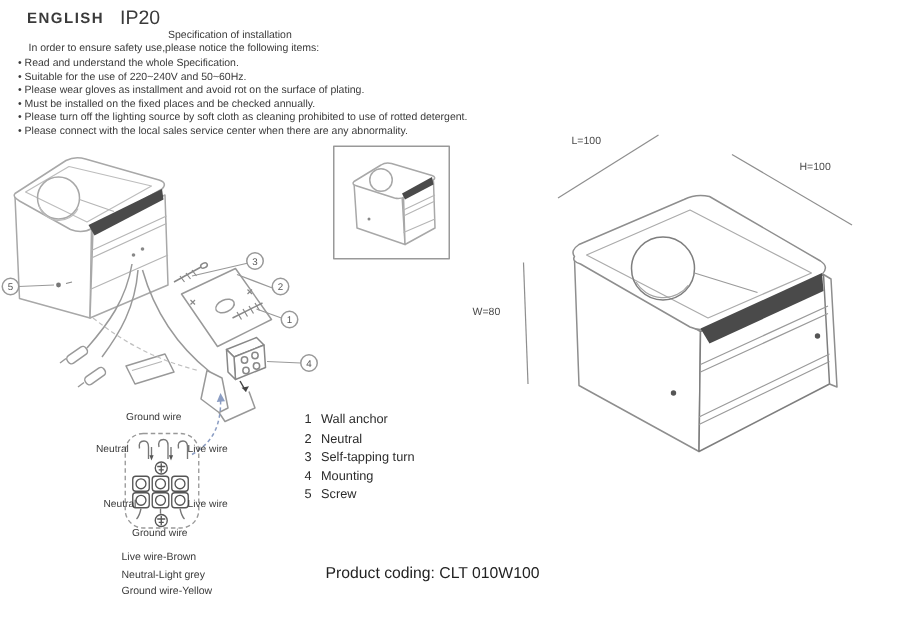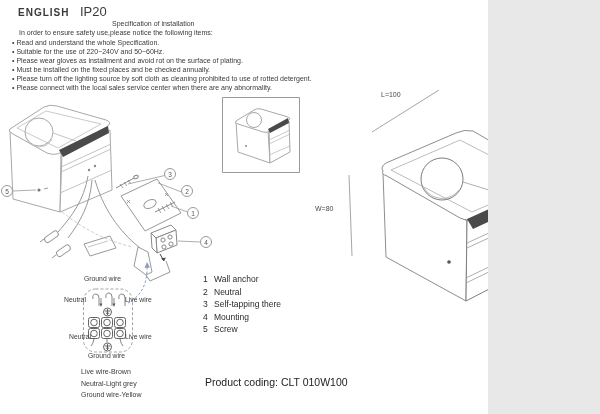--- a/index.html
+++ b/index.html
@@ -1,31 +1,31 @@
 <!DOCTYPE html>
 <html><head>
 <meta charset="utf-8">
 <style>
   html,body{margin:0;padding:0;background:#e8e8e8;}
-  #page{position:relative;width:488px;height:414px;background:#ffffff;overflow:hidden;
+  #page{position:relative;width:600px;height:414px;background:#ffffff;overflow:hidden;
         font-family:"Liberation Sans", sans-serif;color:#333;}
   .abs{position:absolute;white-space:nowrap;}
   .hdr-lang{left:18px;top:7px;font-size:10px;font-weight:700;letter-spacing:1px;color:#3a3a3a;}
   .hdr-ip{left:80px;top:4px;font-size:13px;font-weight:400;color:#3a3a3a;}
   .spec-title{left:112px;top:20px;font-size:7px;color:#3a3a3a;}
   .intro{left:19px;top:29px;font-size:7px;color:#3a3a3a;}
   .instructions{left:12px;top:38px;font-size:7px;line-height:9px;color:#3a3a3a;}
   .instructions div::before{content:"• ";}
   .legend{left:203px;top:273px;font-size:8.5px;line-height:12.6px;color:#2b2b2b;}
   .legend .row span.num{display:inline-block;width:11px;}
   .dim{font-size:7px;color:#4a4a4a;}
   .wlbl{font-size:6.8px;color:#3a3a3a;}
   .wcolors{left:81px;top:368px;font-size:7px;color:#3a3a3a;}
   .wcolors div{margin-bottom:4.5px;}
-  .product{left:205px;top:376px;font-size:10.5px;color:#222;}
+  .product{left:217px;top:376px;font-size:10.5px;color:#222;}
   svg{position:absolute;overflow:visible;}
 </style>
 </head>
 <body>
 
 <div id="page">
 
   <span class="abs hdr-lang">ENGLISH</span>
   <span class="abs hdr-ip">IP20</span>
   <span class="abs spec-title">Specification of installation</span>
@@ -151,21 +151,21 @@
       <circle cx="545" cy="224" r="1.8" fill="#555" stroke="none"></circle>
     </g>
   </svg>
   <span class="abs dim" style="left:381px;top:91px;">L=100</span>
   <span class="abs dim" style="left:533px;top:108px;">H=100</span>
   <span class="abs dim" style="left:315px;top:205px;">W=80</span>
 
   <div class="abs legend">
     <div class="row"><span class="num">1</span><span>Wall anchor</span></div>
     <div class="row"><span class="num">2</span><span>Neutral</span></div>
-    <div class="row"><span class="num">3</span><span>Self-tapping there</span></div>
+    <div class="row"><span class="num">3</span><span>Self-tapping turn</span></div>
     <div class="row"><span class="num">4</span><span>Mounting</span></div>
     <div class="row"><span class="num">5</span><span>Screw</span></div>
   </div>
 
   <svg style="left:75px;top:283px;" width="65" height="72" viewBox="75 283 65 72">
     <g stroke="#777" stroke-width="0.9" fill="none">
       <rect x="83.5" y="289" width="49" height="63" rx="12" stroke="#999" stroke-dasharray="3,2"></rect>
 
       <g>
         <path d="M93,299 q-1,-5 3,-5 q3,0 3,4 l0,8"></path>

